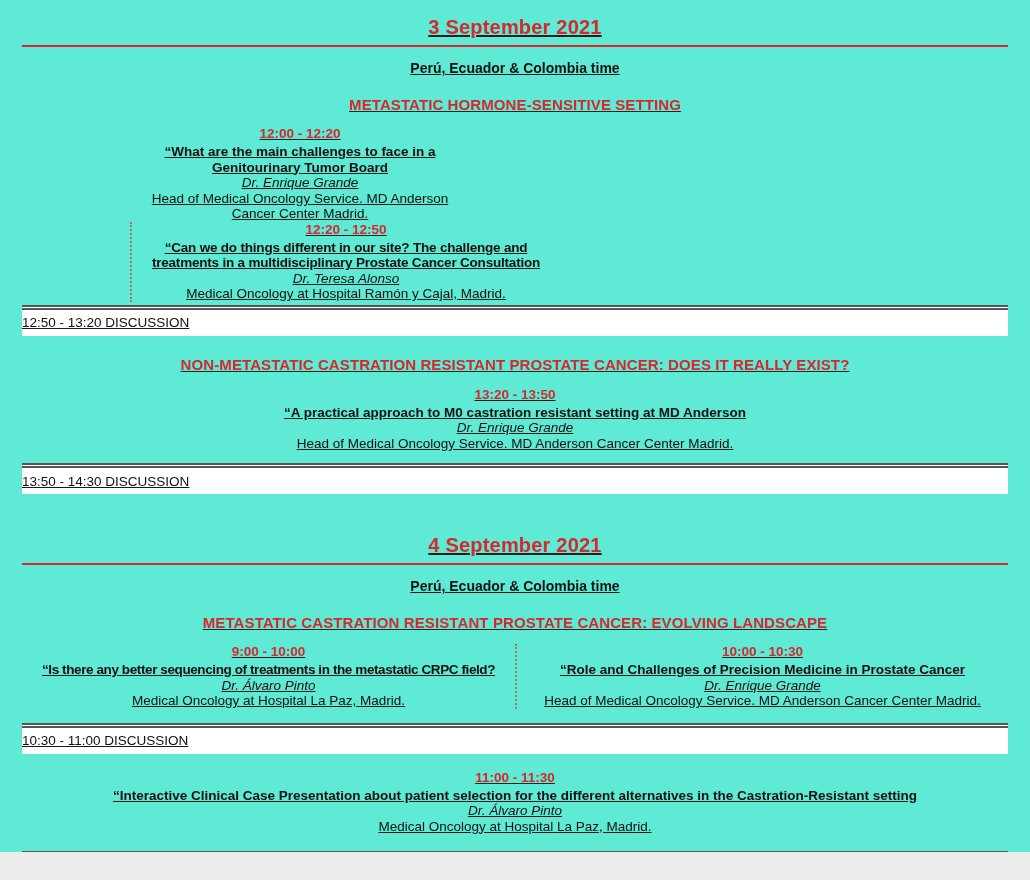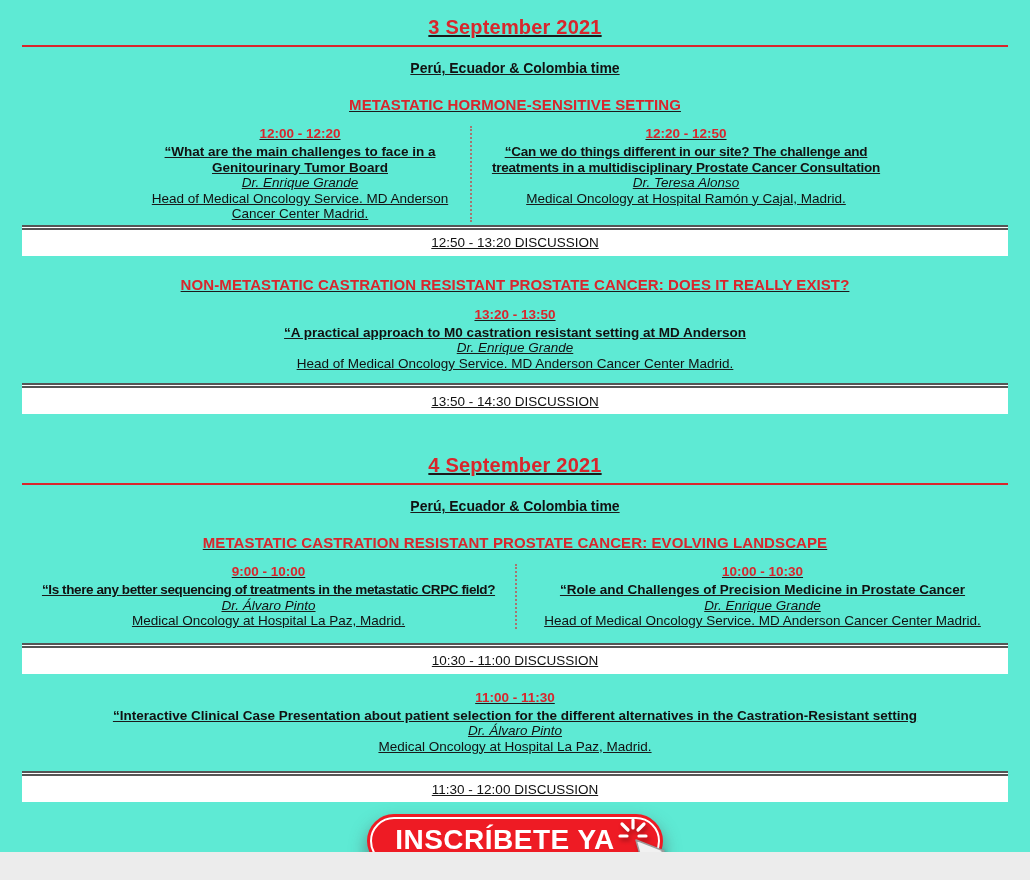--- a/index.html
+++ b/index.html
@@ -7,38 +7,38 @@
     width:1030px;height:852px;background:#5eead4;overflow:hidden;
     font-family:"Liberation Sans","DejaVu Sans",sans-serif;color:#1a1a1a;
     text-align:center;position:relative;text-decoration:underline;
   }
   .day-title{padding-top:16px;font-size:20px;font-weight:bold;color:#d8262c;letter-spacing:.2px;}
   .day-title.second{padding-top:40px;}
   .rule{height:2px;background:#d8262c;margin:6px 22px 0;}
   .tz{margin-top:13px;font-size:14px;font-weight:bold;color:#111;}
   .sec-head{margin-top:20px;font-size:15px;font-weight:bold;color:#d8262c;letter-spacing:.1px;}
   .row{display:flex;align-items:stretch;margin-top:13px;}
-  .row.d1{width:770px;margin-left:auto;margin-right:auto;}
+  .row.d1{width:770px;margin-left:auto;margin-right:auto;flex-direction:column;}
   .row.d1 .col-l{width:340px;}
   .row.d1 .col-r{width:430px;}
   .row.d2{margin-left:22px;margin-right:22px;}
   .row.d2 .col-l,.row.d2 .col-r{width:50%;}
   .col{box-sizing:border-box;padding:0 4px;}
   .col-r{border-left:2px dotted rgba(216,38,44,.6);}
   .time{font-size:13.5px;font-weight:bold;color:#d8262c;line-height:16px;}
   .t-title{font-size:13.5px;font-weight:bold;line-height:15.5px;margin:2px auto 0;color:#111;}
   .speaker{font-size:13.5px;font-style:italic;line-height:15.5px;color:#111;}
   .affil{font-size:13.5px;line-height:15.5px;margin:0 auto;color:#111;}
   .w310{max-width:310px;}
   .w445{max-width:445px;letter-spacing:-.2px;}
   .nowrap{white-space:nowrap;letter-spacing:-.4px;}
   .session{margin-top:14px;}
   .bar{
     margin:12px 22px 0;border-top:5px double #555;background:#fff;height:26px;
-    display:flex;align-items:center;justify-content:center;font-size:13.5px;color:#111;
+    display:flex;align-items:center;font-size:13.5px;color:#111;
   }
   .bar.mt3{margin-top:3px;}
   .bar.mt14{margin-top:14px;}
   .bar.mt17{margin-top:17px;}
   .session.mt16{margin-top:16px;}
   .cta-wrap{margin-top:12px;}
   .cta{
     position:relative;display:inline-block;width:296px;height:54px;
     background:#ee1b24;border:none;border-radius:27px;
     box-shadow:0 9px 15px 2px rgba(80,80,80,.5);cursor:pointer;overflow:visible;

